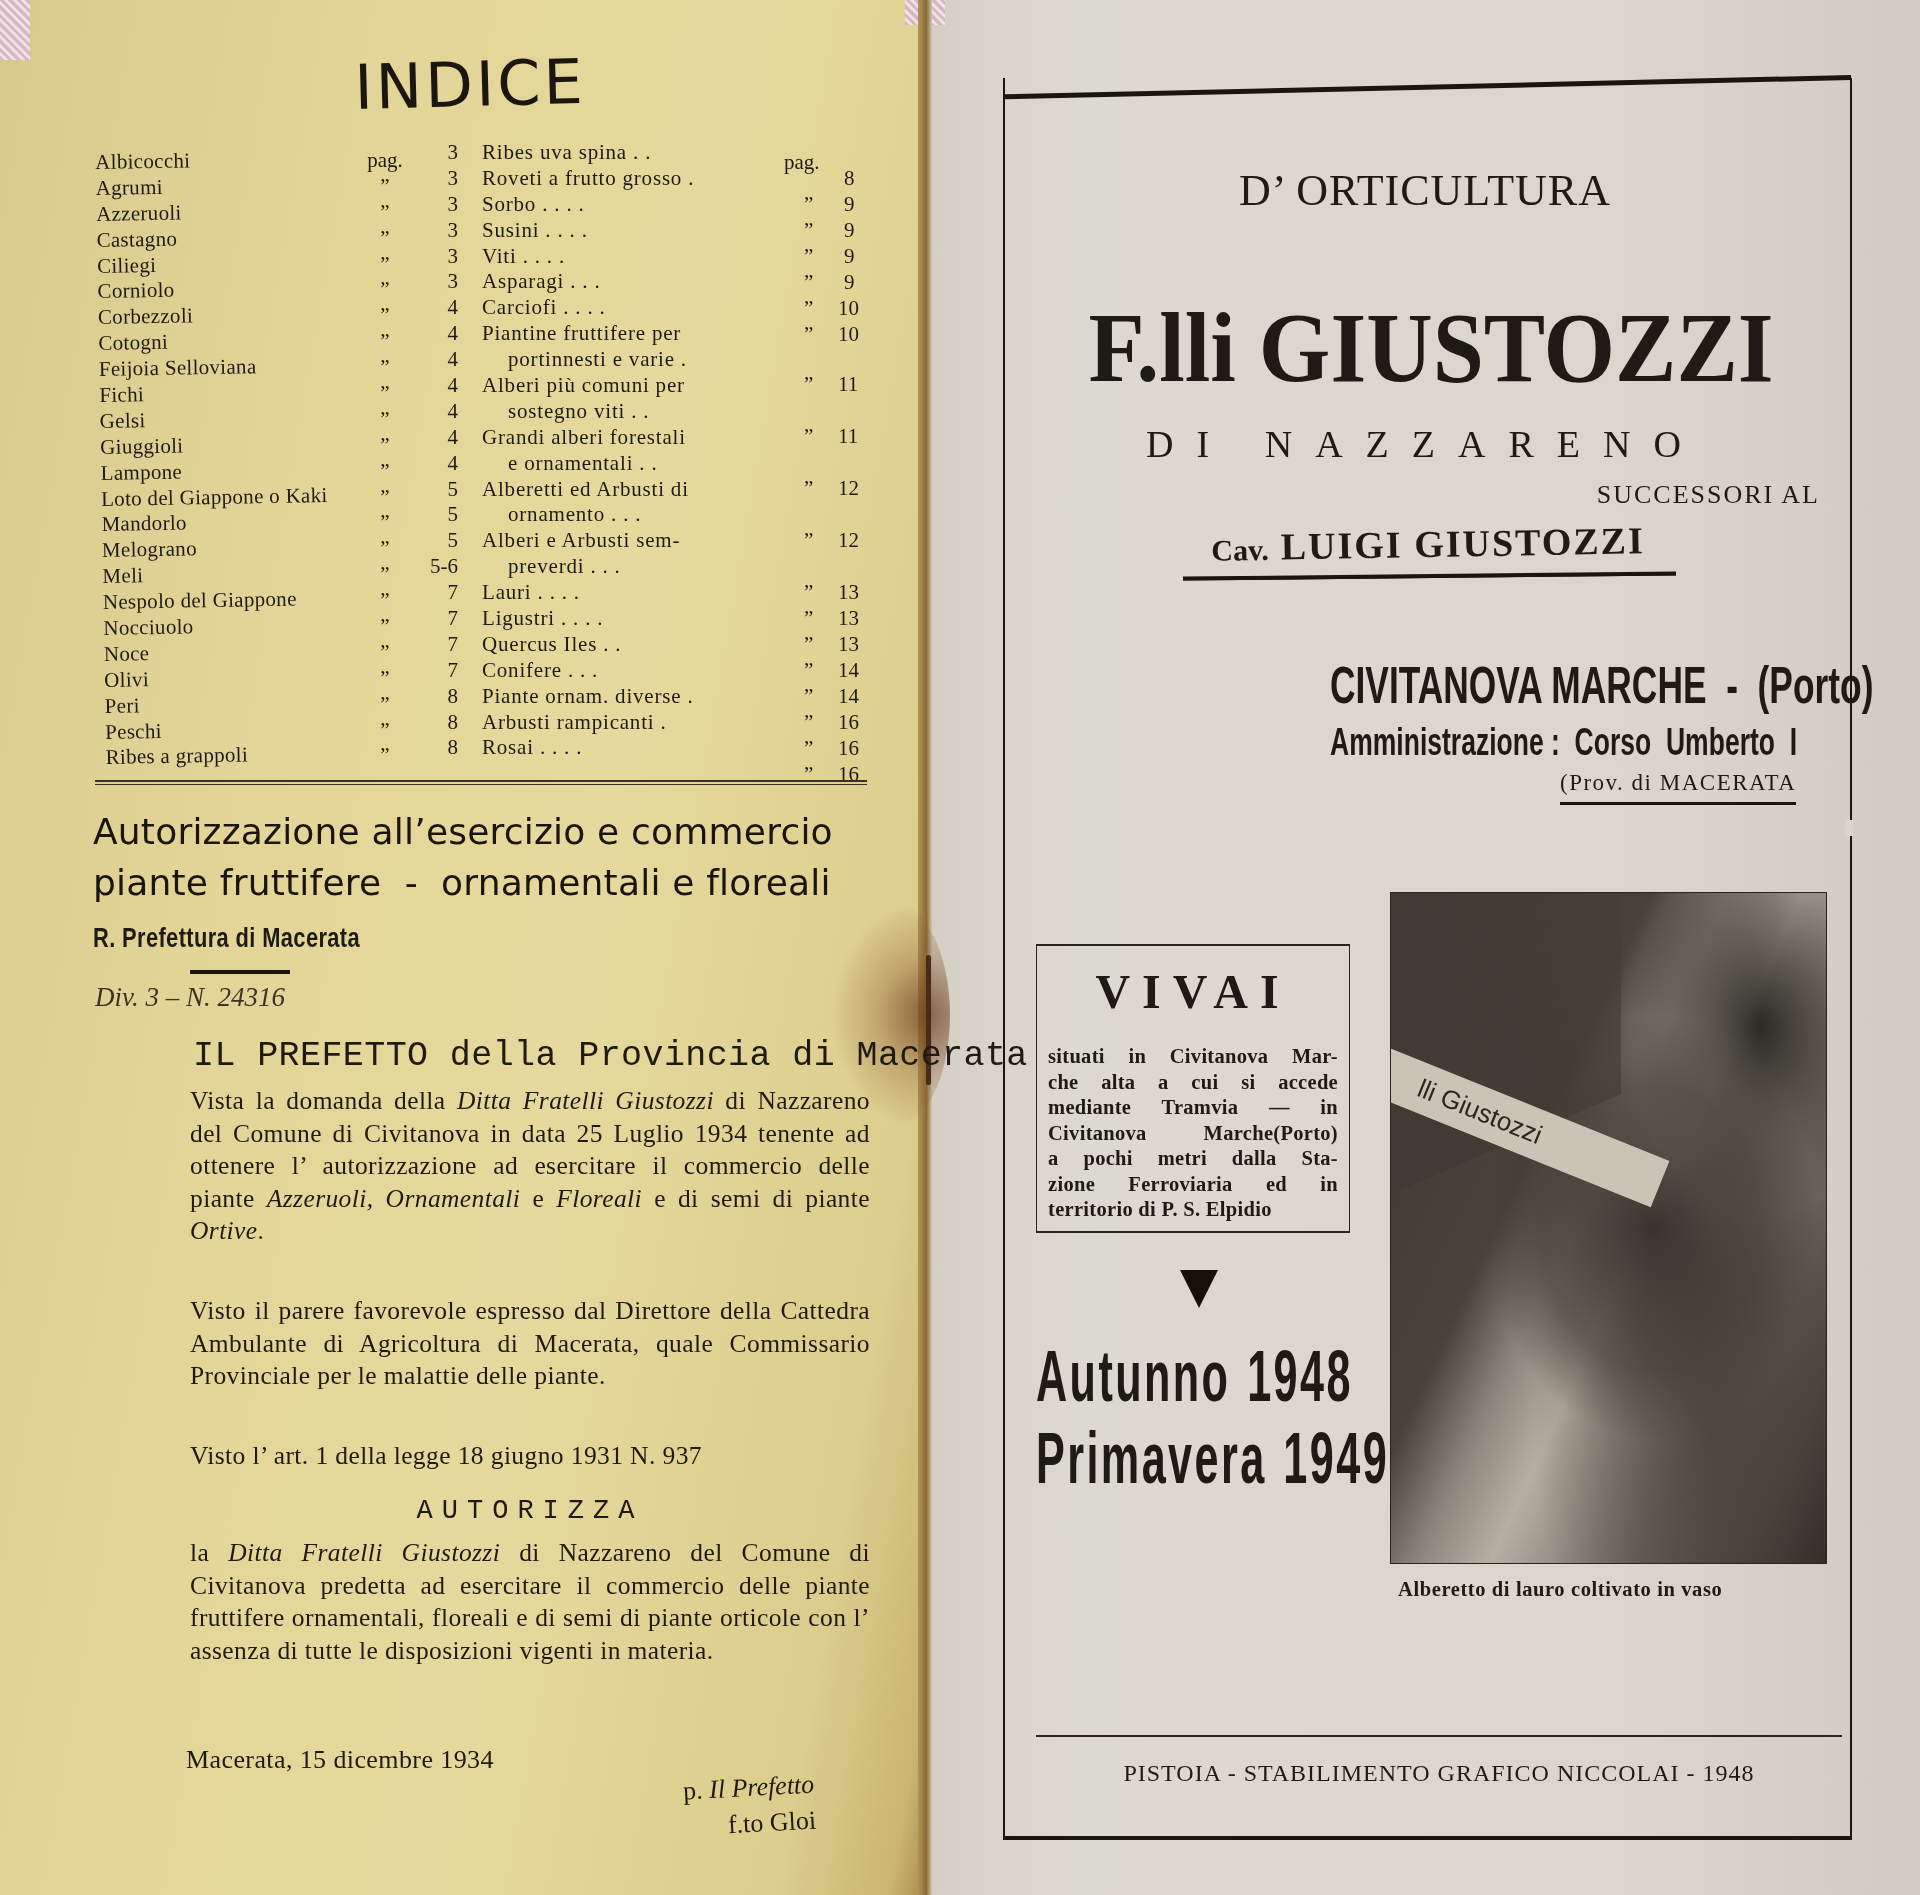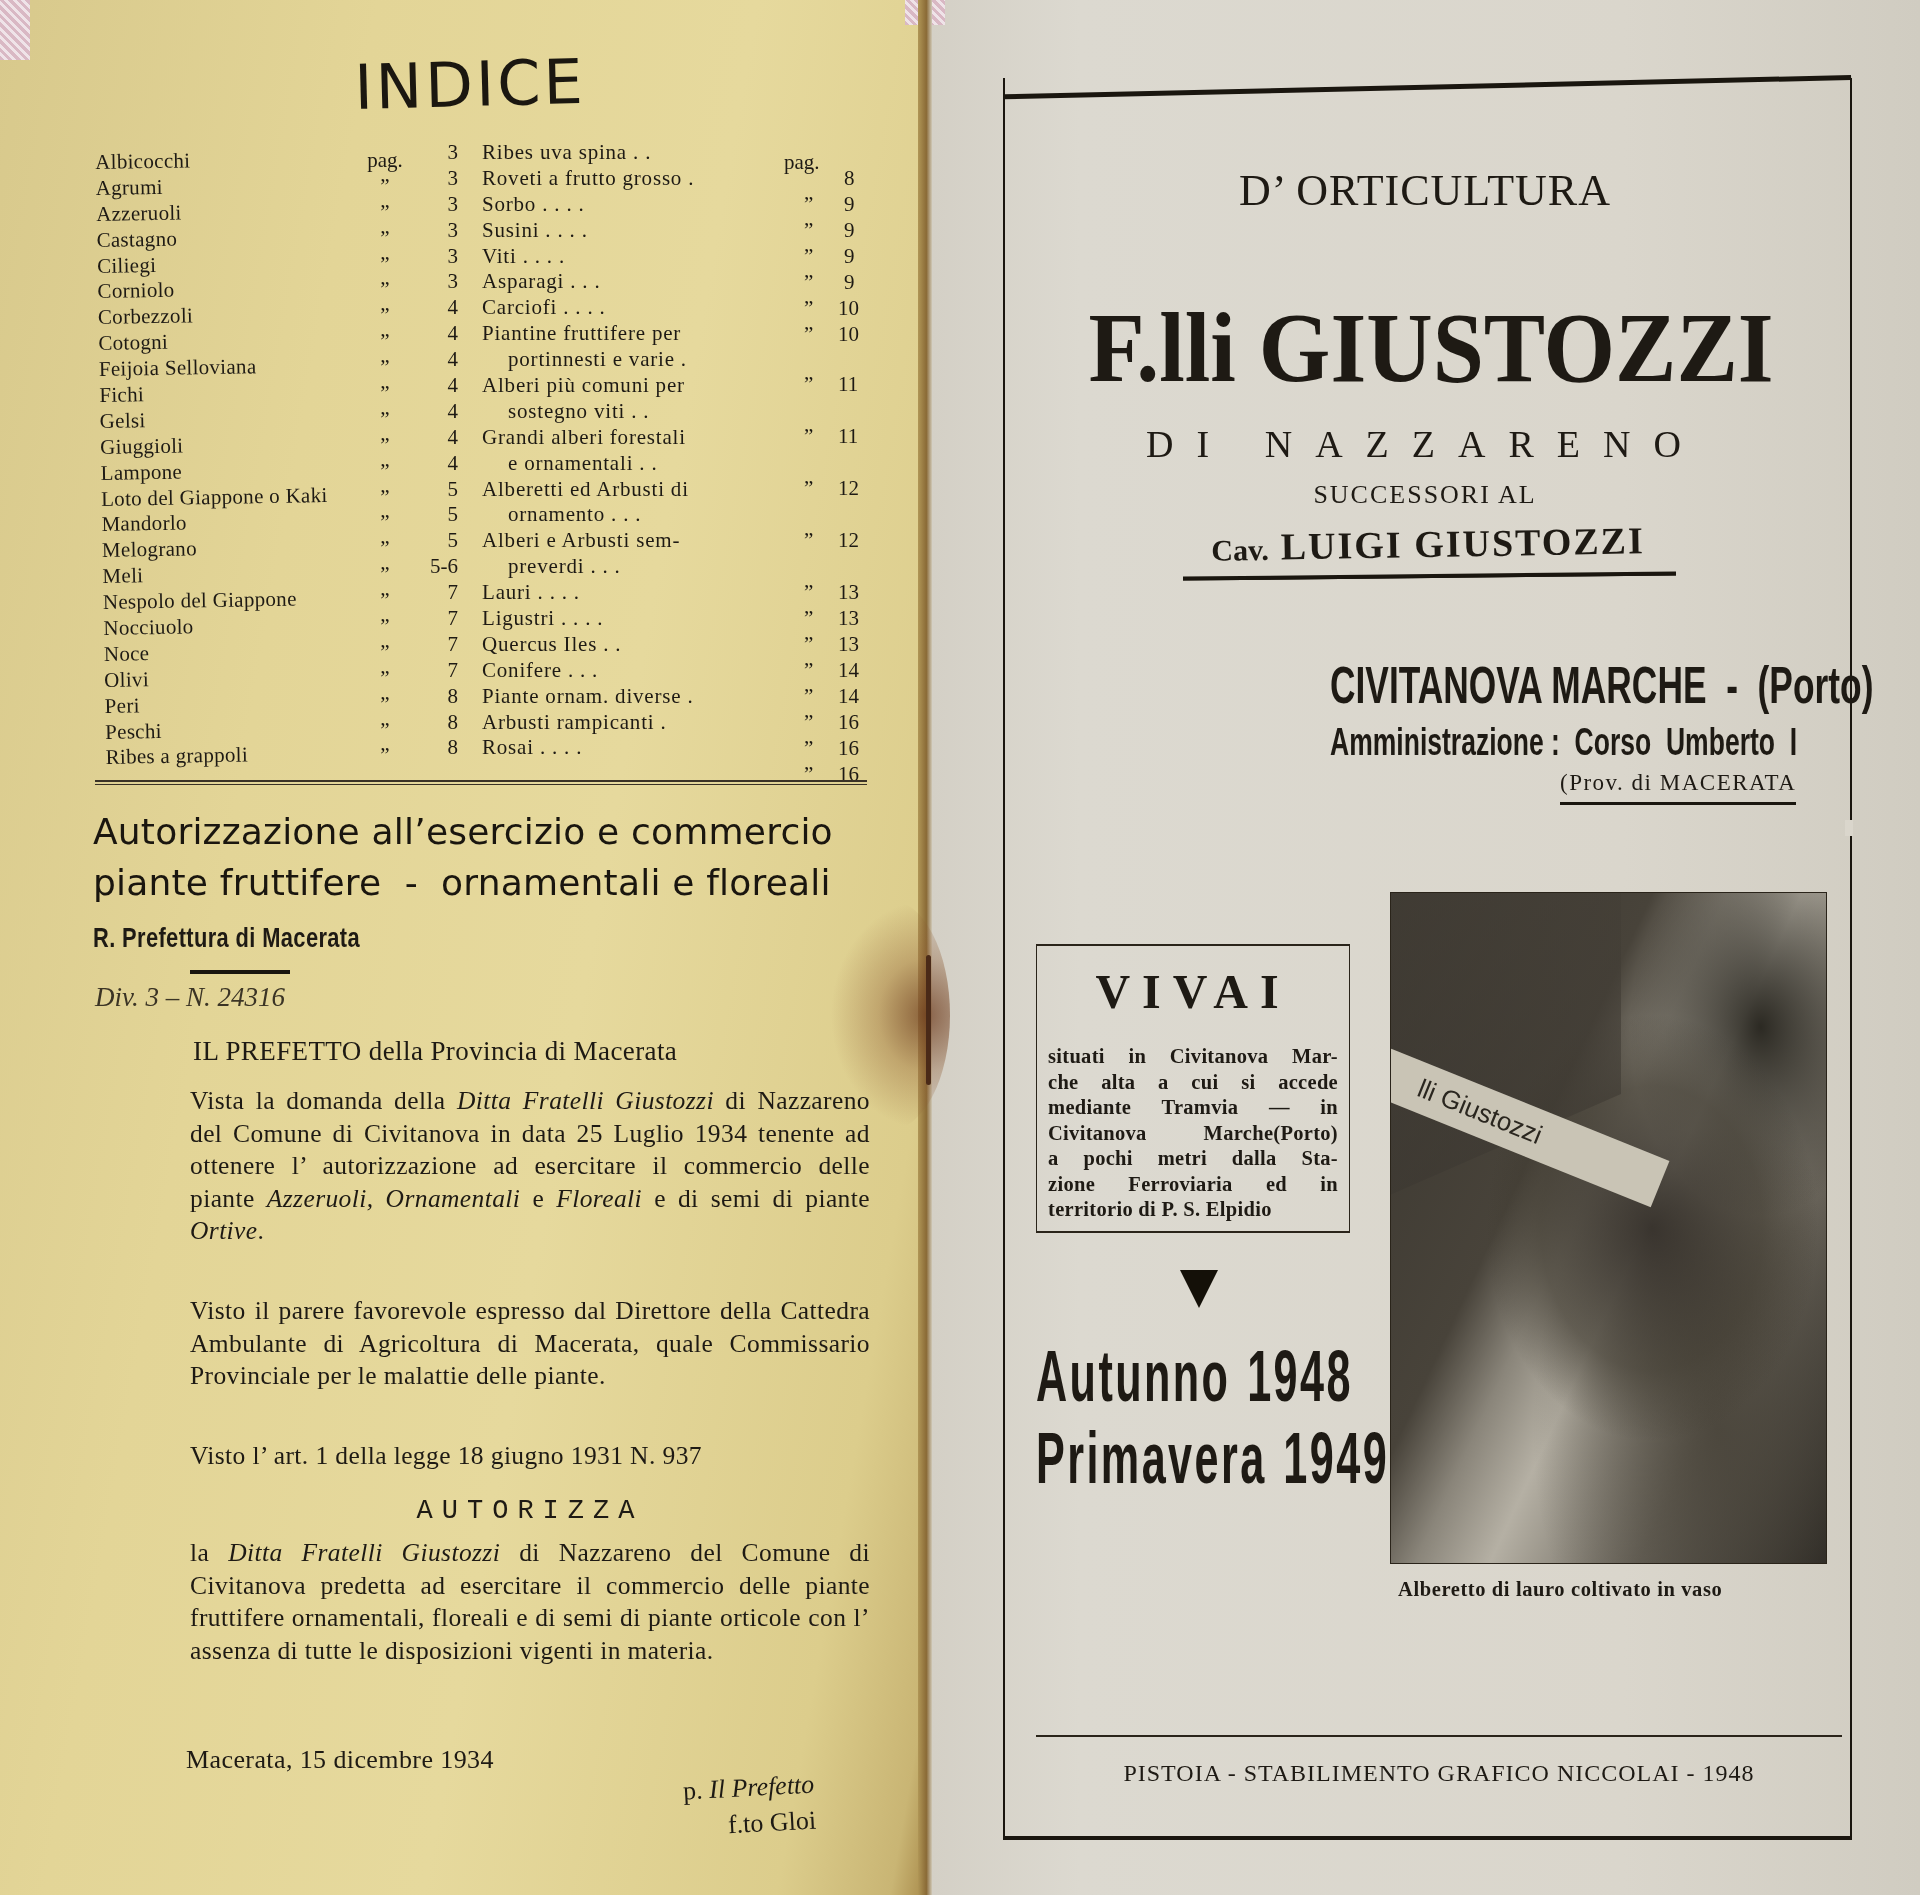--- a/index.html
+++ b/index.html
@@ -69,21 +69,21 @@
     font-family:"Liberation Sans", sans-serif; font-weight:bold; font-size:28px;
     transform:scaleX(0.78); transform-origin:left; letter-spacing:0.5px;
   }
   .pref-underline {
     position:absolute; left:190px; top:970px; width:100px; height:4px; background:#1a160f;
   }
   .div-ref {
     position:absolute; left:95px; top:982px; font-style:italic; font-size:27px; color:#3b3425;
   }
   .prefetto-line {
-    position:absolute; left:193px; top:1036px; font-size:27px; letter-spacing:0.4px;
+    position:absolute; left:193px; top:1036px; font-size:35px; letter-spacing:0.4px;font-family:Liberation Mono, monospace;
   }
   .body-para {
     position:absolute; left:190px; width:680px; font-size:25.5px; line-height:32.5px;
     text-align:justify; text-align-last:left; letter-spacing:0.4px;
   }
   .p1 { top:1085px; }
   .p2 { top:1295px; }
   .p3 { top:1440px; }
   .autorizza {
     position:absolute; left:190px; top:1496px; width:680px; text-align:center;
@@ -113,21 +113,21 @@
   .brand {
     position:absolute; left:1018px; top:290px; width:826px; text-align:center;
     font-size:100px; font-weight:bold; letter-spacing:0px; white-space:nowrap;
     transform:scaleX(0.92); transform-origin:center;
   }
   .di-nazz {
     position:absolute; left:1030px; top:422px; width:790px; text-align:center;
     font-size:38px; letter-spacing:23px;
   }
   .successori {
-    position:absolute; left:1030px; top:480px; width:790px; text-align:center;
+    position:absolute; left:1030px; top:480px; width:790px; text-align:right;
     font-size:26px; letter-spacing:2px;
   }
   .cav-wrap {
     position:absolute; left:1183px; top:522px; width:490px; text-align:center; white-space:nowrap;
     transform:rotate(-1deg);
   }
   .cav-wrap .cav { font-size:30px; font-weight:bold; }
   .cav-wrap .name { font-size:38px; font-weight:bold; letter-spacing:2px; margin-left:12px; }
   .cav-rule {
     position:absolute; left:1183px; top:574px; width:493px; height:3px; background:#1a160f;

